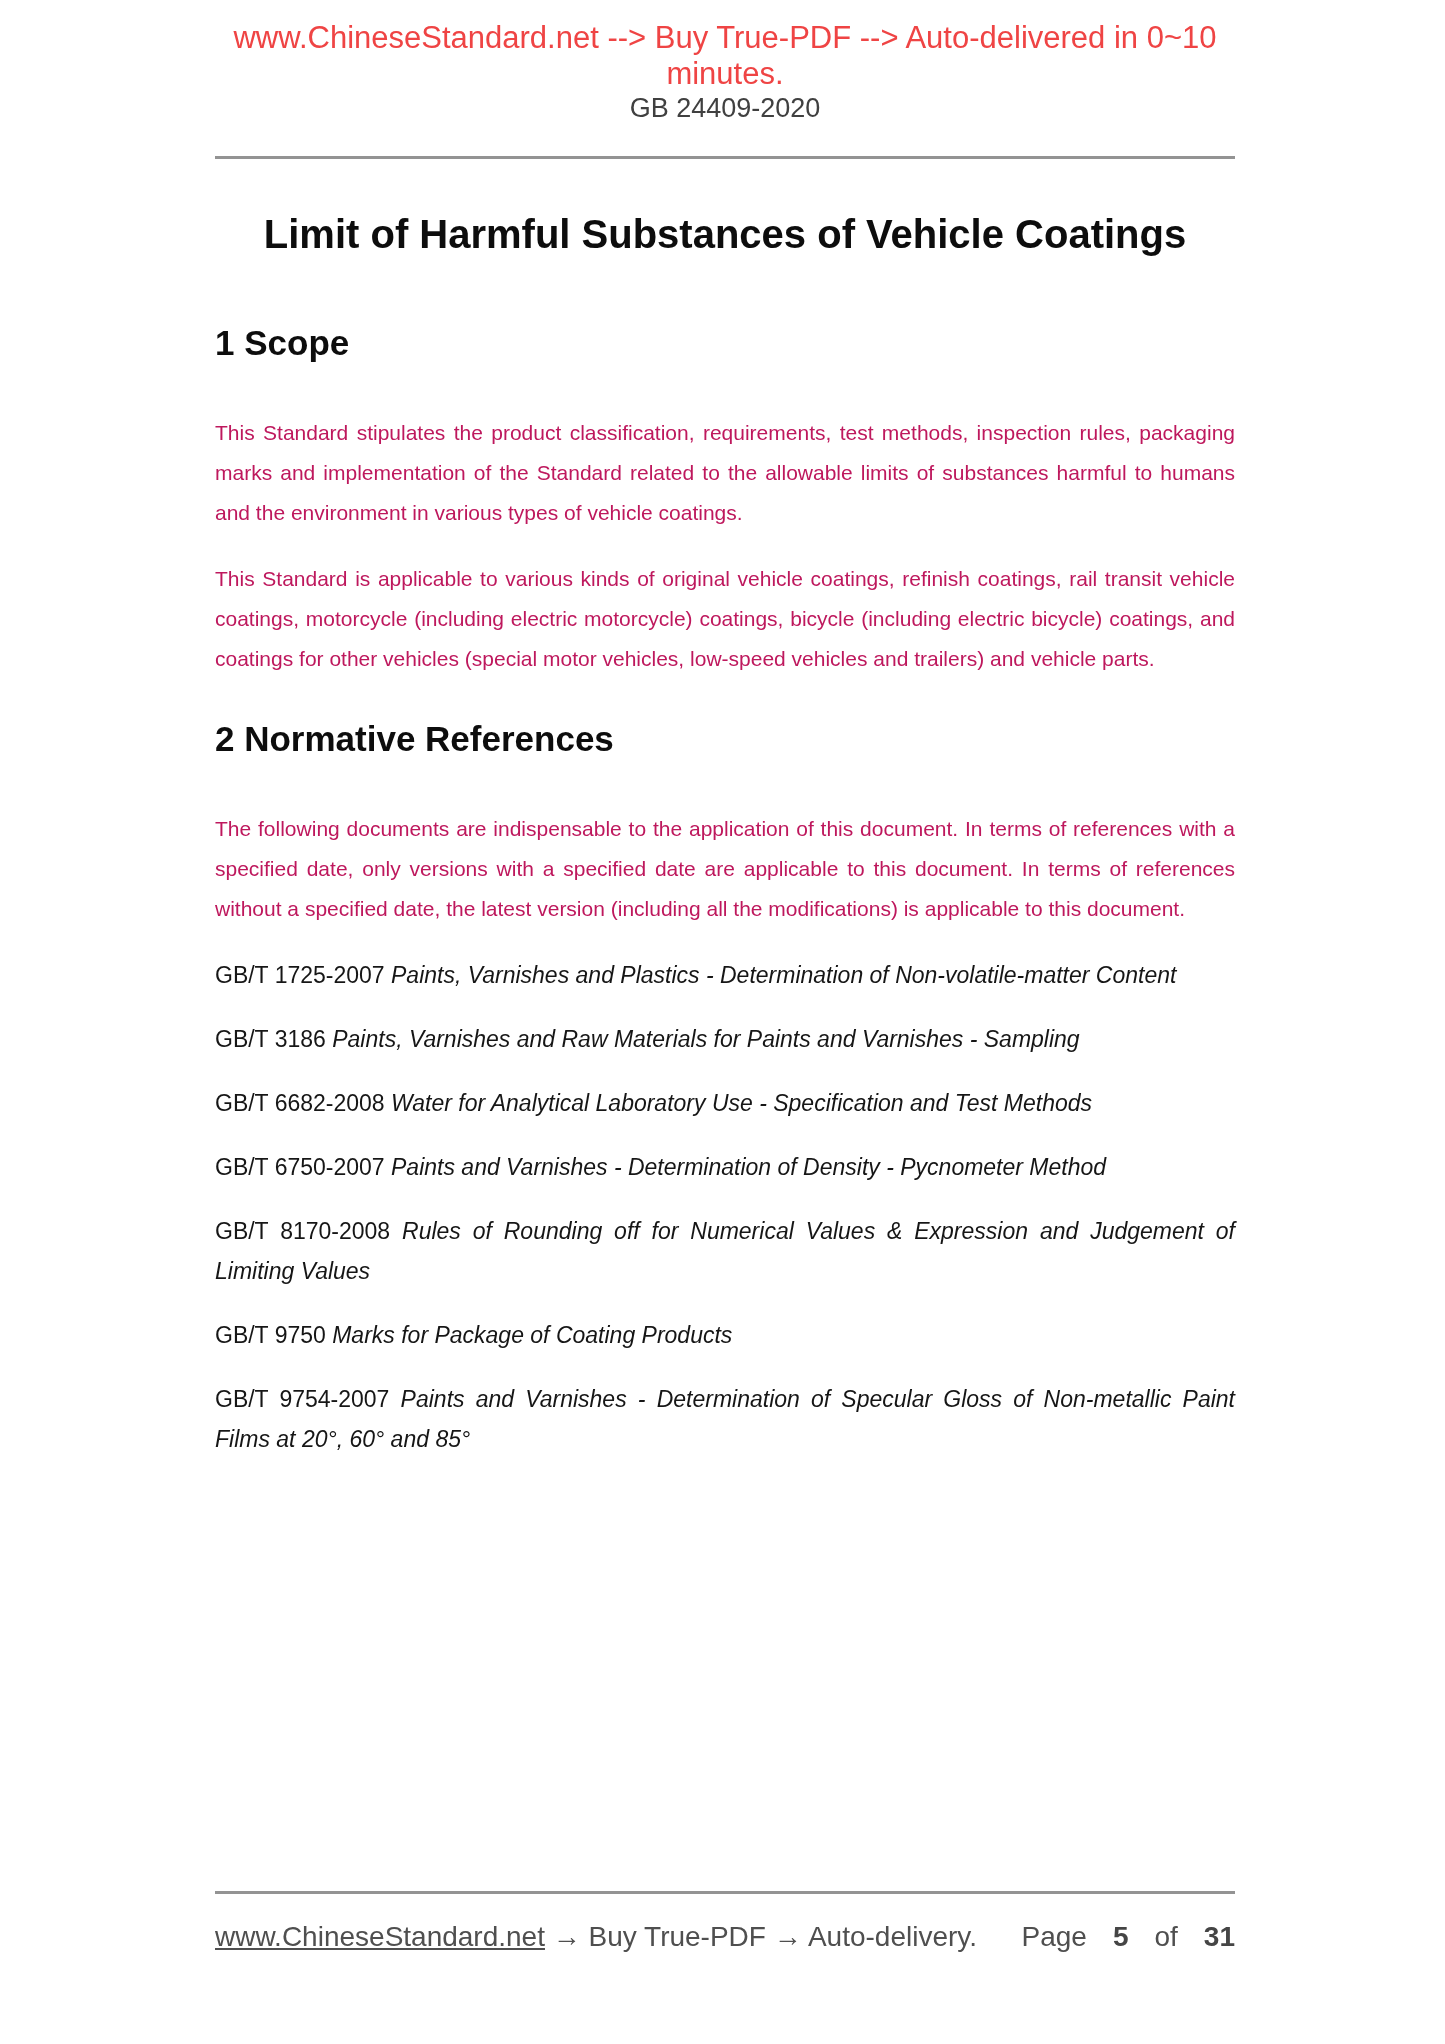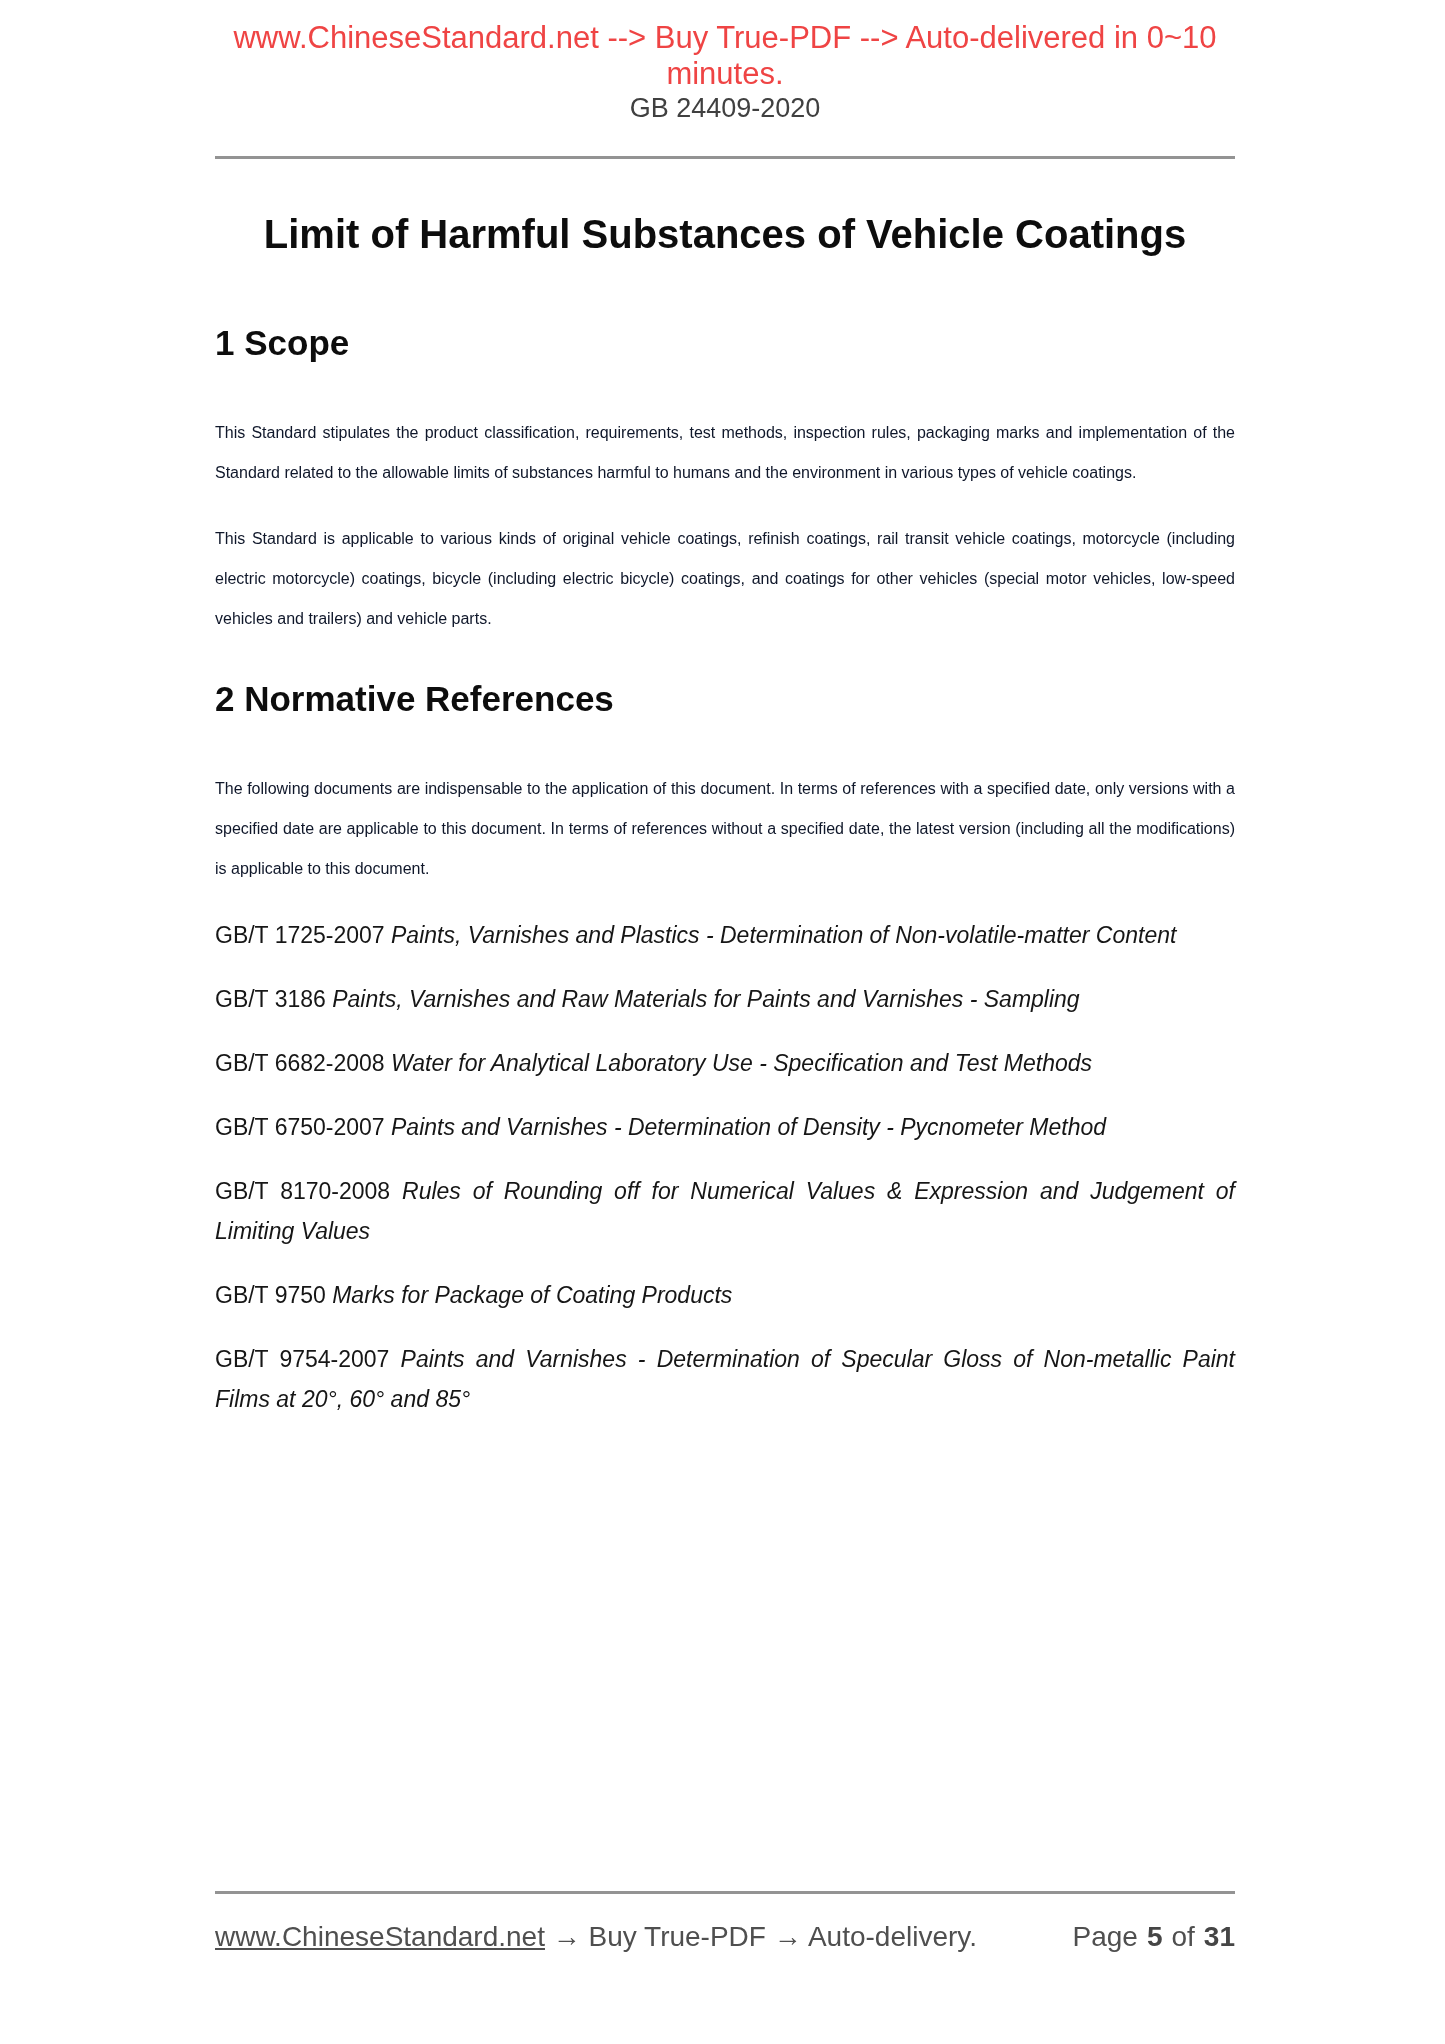--- a/index.html
+++ b/index.html
@@ -59,25 +59,25 @@
     color: #0d0d0d;
     margin: 0 0 48px 0;
   }
   .heading-scope {
     margin-top: 64px;
   }
   .heading-refs {
     margin-top: 38px;
   }
   .para {
-    font-size: 16px;
+    font-size: 21px;
     line-height: 40px;
     text-align: justify;
     margin: 0 0 26px 0;
-    color: #0f172a;
+    color: #be185d;
   }
   .ref {
     font-size: 23px;
     line-height: 40px;
     text-align: justify;
     margin: 0 0 24px 0;
     color: #161616;
   }
   .ref .ref-title {
     font-style: italic;
@@ -97,21 +97,21 @@
     line-height: 34px;
     color: #4f4f4f;
   }
   .footer-left a {
     color: #4f4f4f;
     text-decoration: underline;
     cursor: pointer;
   }
   .footer-right {
     display: flex;
-    gap: 9px;
+    gap: 26px;
     align-items: flex-end;
   }
   .footer-right .num {
     font-weight: 700;
     color: #454545;
   }
 </style>
 </head>
 <body>
 

